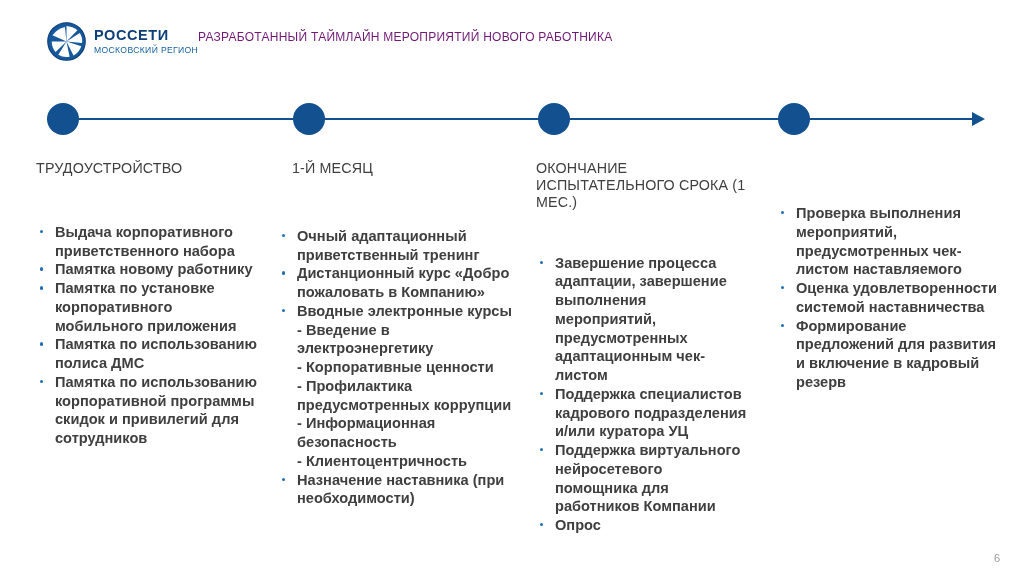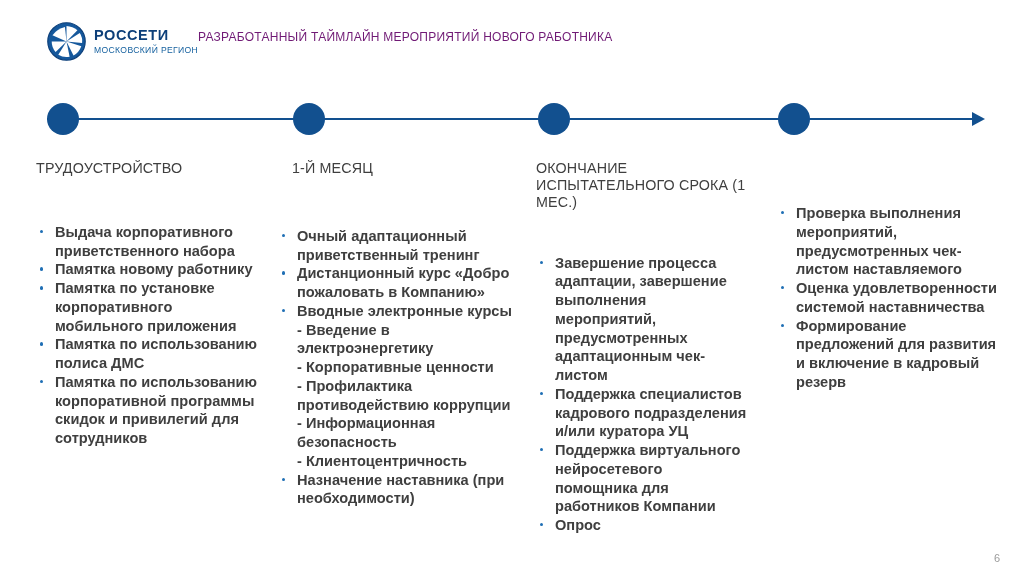--- a/index.html
+++ b/index.html
@@ -221,21 +221,21 @@
   </div>
 
   <div class="col c1">
     <div class="col-head">1-Й МЕСЯЦ</div>
     <ul class="bullets">
         <li><span class="bdot"></span><span>Очный адаптационный приветственный тренинг</span></li>
         <li><span class="bdot"></span><span>Дистанционный курс «Добро пожаловать в Компанию»</span></li>
         <li><span class="bdot"></span><span>Вводные электронные курсы</span></li>
         <li class="nodot"><span>  - Введение в электроэнергетику</span></li>
         <li class="nodot"><span>  - Корпоративные ценности</span></li>
-        <li class="nodot"><span>  - Профилактика противодействию коррупции</span></li>
+        <li class="nodot"><span>  - Профилактика предусмотренных коррупции</span></li>
         <li class="nodot"><span>  - Информационная безопасность</span></li>
         <li class="nodot"><span>  - Клиентоцентричность</span></li>
         <li><span class="bdot"></span><span>Назначение наставника (при необходимости)</span></li>
       </ul>
   </div>
 
   <div class="col c2">
     <div class="col-head">ОКОНЧАНИЕ ИСПЫТАТЕЛЬНОГО СРОКА (1 МЕС.)</div>
     <ul class="bullets">
         <li><span class="bdot"></span><span>Завершение процесса адаптации, завершение выполнения мероприятий, предусмотренных адаптационным чек-листом</span></li>

